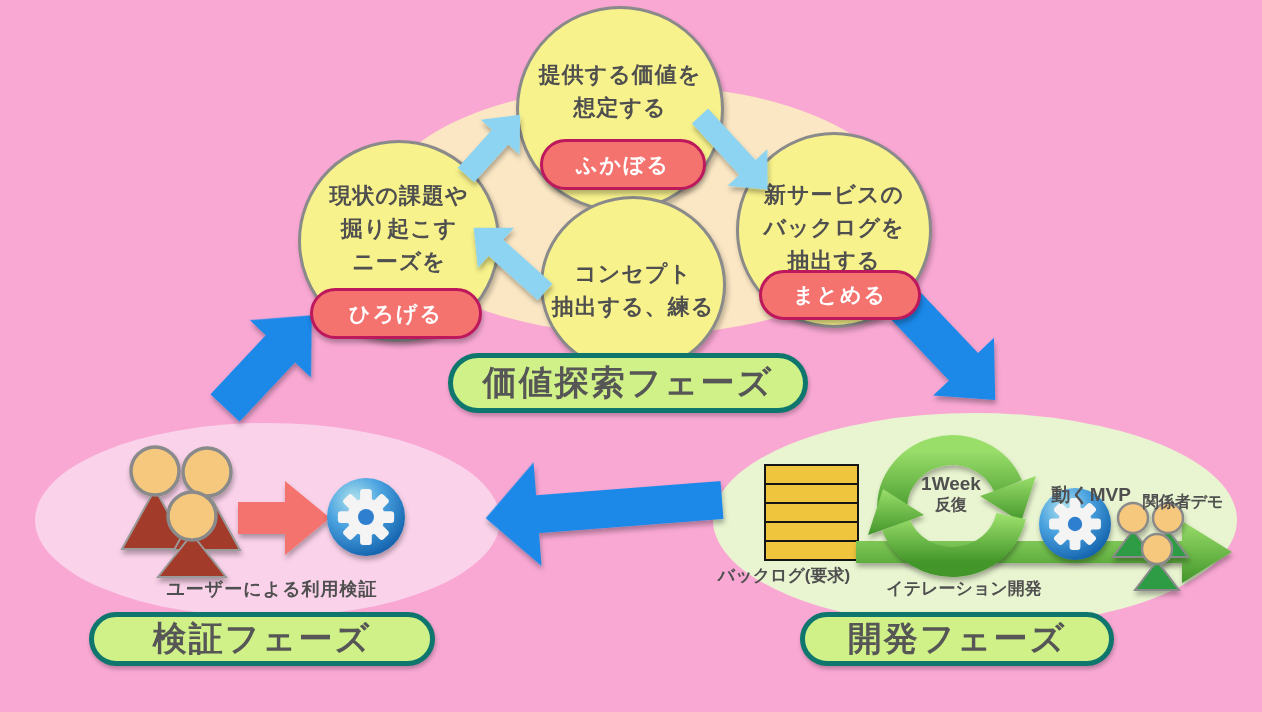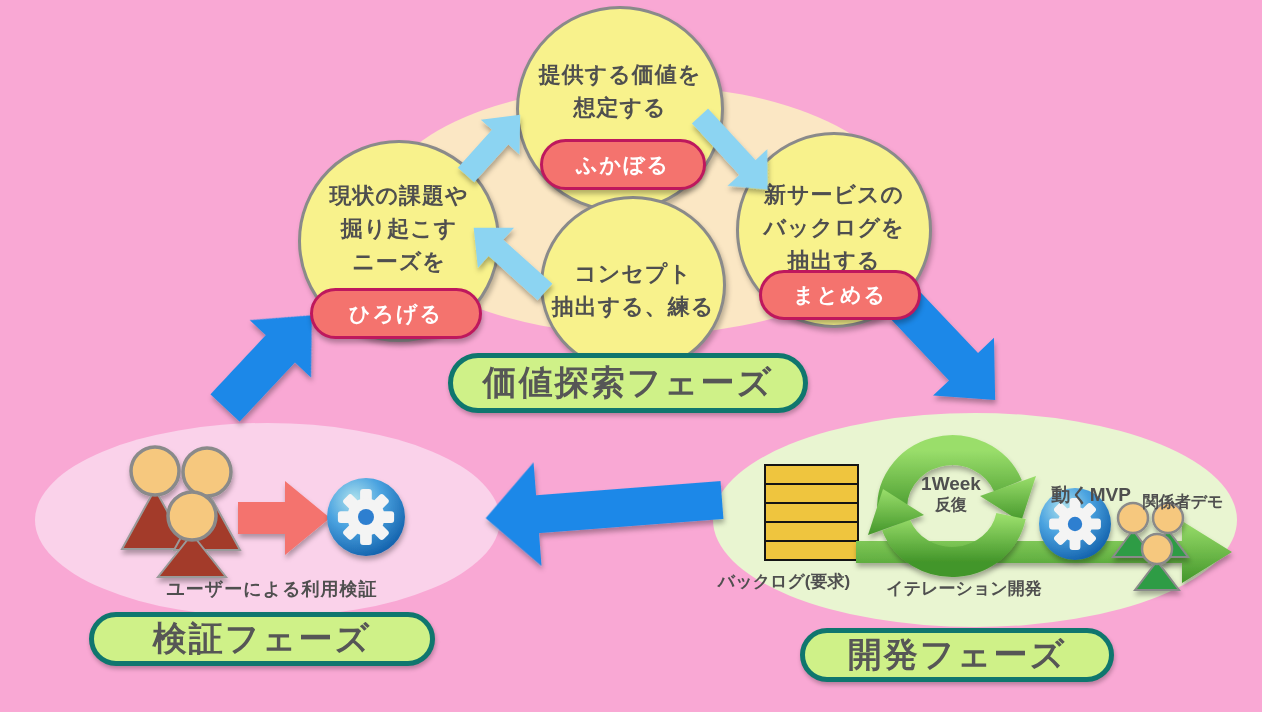--- a/index.html
+++ b/index.html
@@ -166,23 +166,23 @@
       <circle cx="1157" cy="549" r="15" fill="#F6C87E" stroke="#8A8A8A" stroke-width="2.5"></circle>
     </g>
   </svg>
 
   <div class="badge" style="left:540px;top:139px;width:160px;height:45px;">ふかぼる</div>
   <div class="badge" style="left:310px;top:288px;width:166px;height:45px;">ひろげる</div>
   <div class="badge" style="left:759px;top:270px;width:156px;height:44px;">まとめる</div>
 
   <div class="pill" style="left:448px;top:353px;width:350px;height:50px;">価値探索フェーズ</div>
   <div class="pill" style="left:89px;top:612px;width:336px;height:44px;">検証フェーズ</div>
-  <div class="pill" style="left:800px;top:612px;width:304px;height:44px;margin-top:16px;">開発フェーズ</div>
+  <div class="pill" style="left:800px;top:612px;width:304px;height:44px;">開発フェーズ</div>
 
   <div class="label" style="left:122px;top:577px;width:300px;font-size:18px;letter-spacing:1px;">ユーザーによる利用検証</div>
-  <div class="label" style="left:699px;top:564px;width:170px;font-size:17px;margin-top:6px;">バックログ(要求)</div>
+  <div class="label" style="left:699px;top:564px;width:170px;font-size:17px;">バックログ(要求)</div>
   <div class="label" style="left:874px;top:577px;width:180px;font-size:17px;">イテレーション開発</div>
   <div class="label" style="left:901px;top:473px;width:100px;font-size:19px;">1Week</div>
   <div class="label" style="left:901px;top:495px;width:100px;font-size:16px;">反復</div>
   <div class="label" style="left:1031px;top:482px;width:120px;font-size:19px;">動くMVP</div>
   <div class="label" style="left:1123px;top:492px;width:120px;font-size:16px;">関係者デモ</div>
 
 </div>
 
 </body></html>

